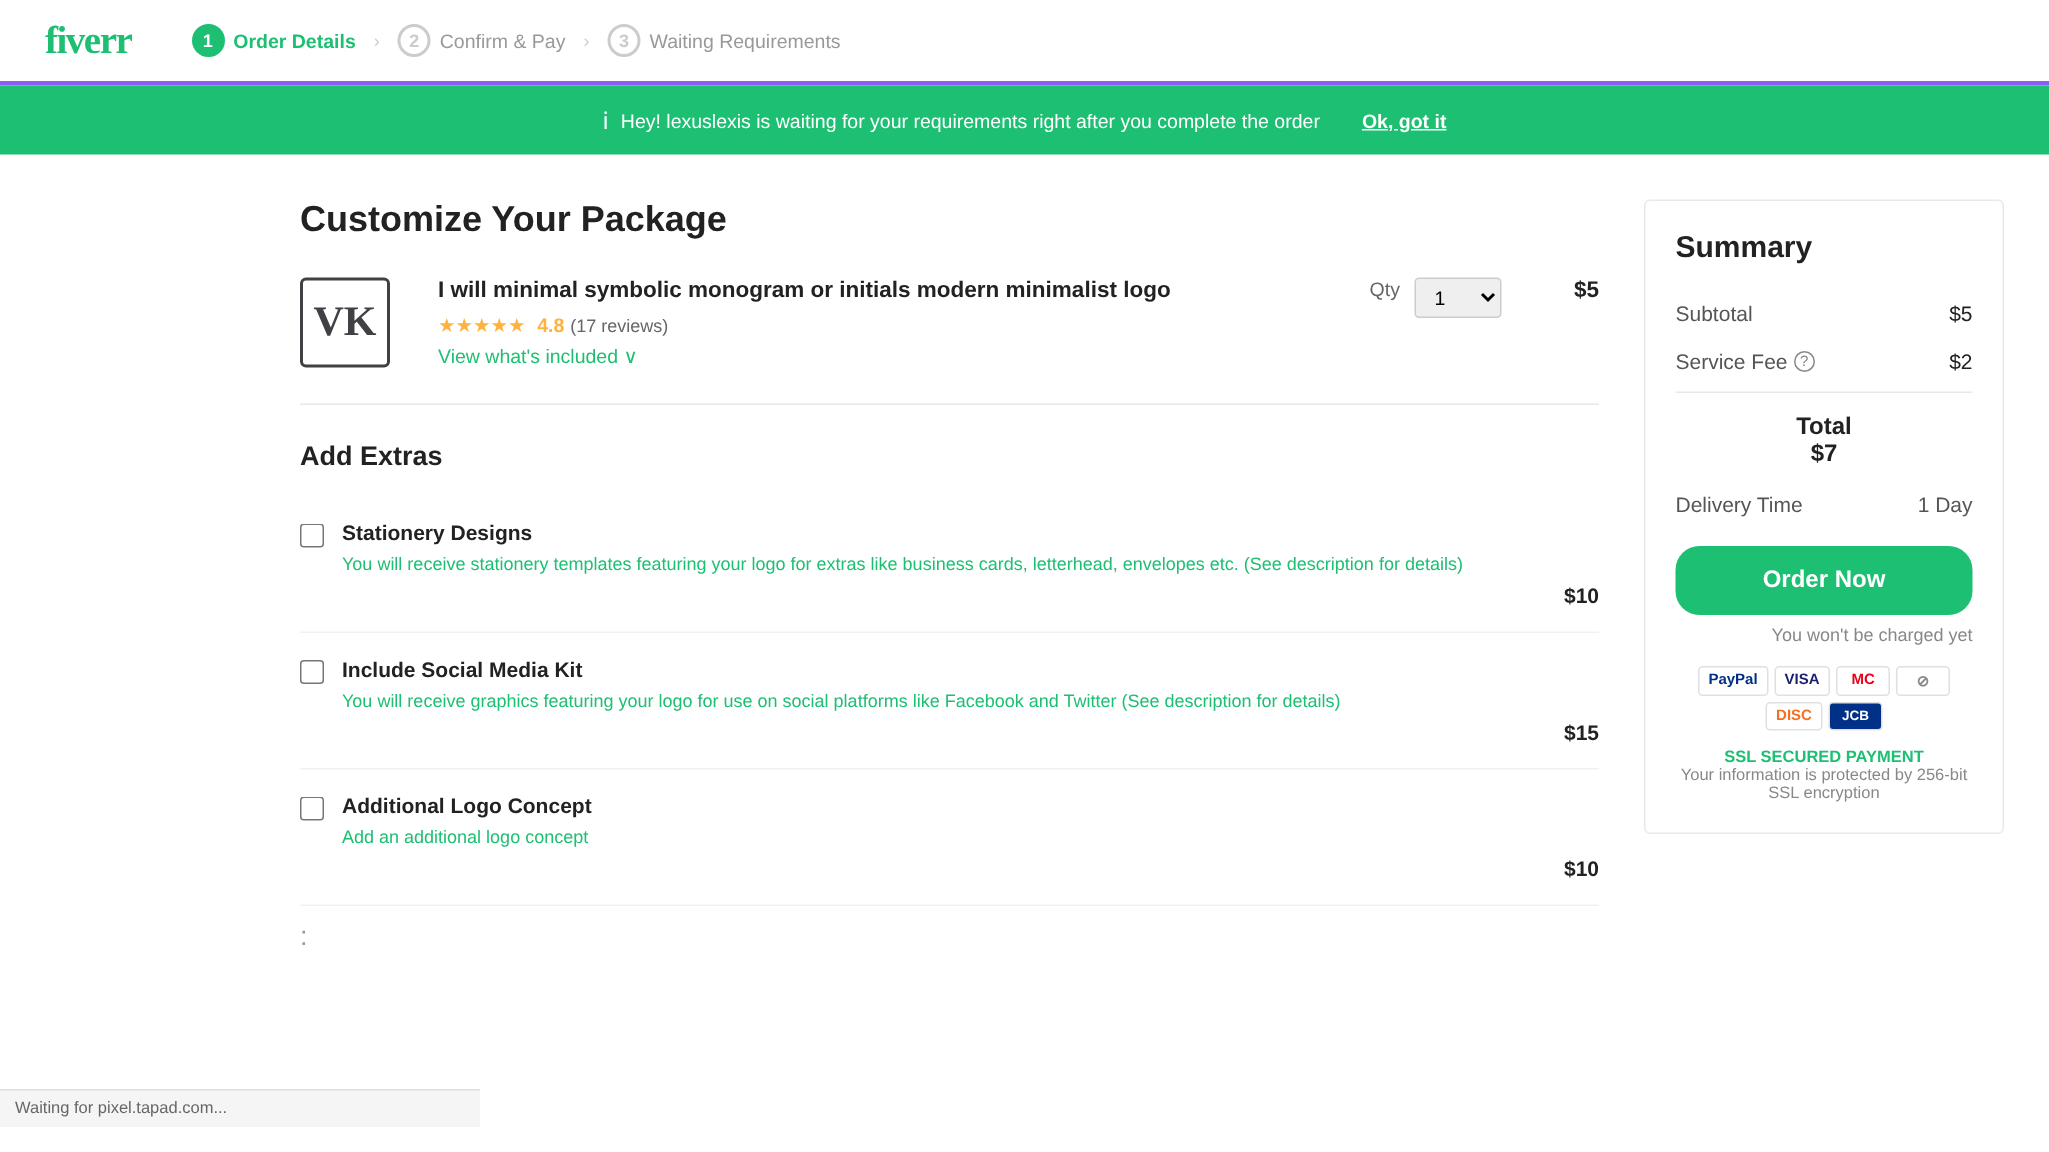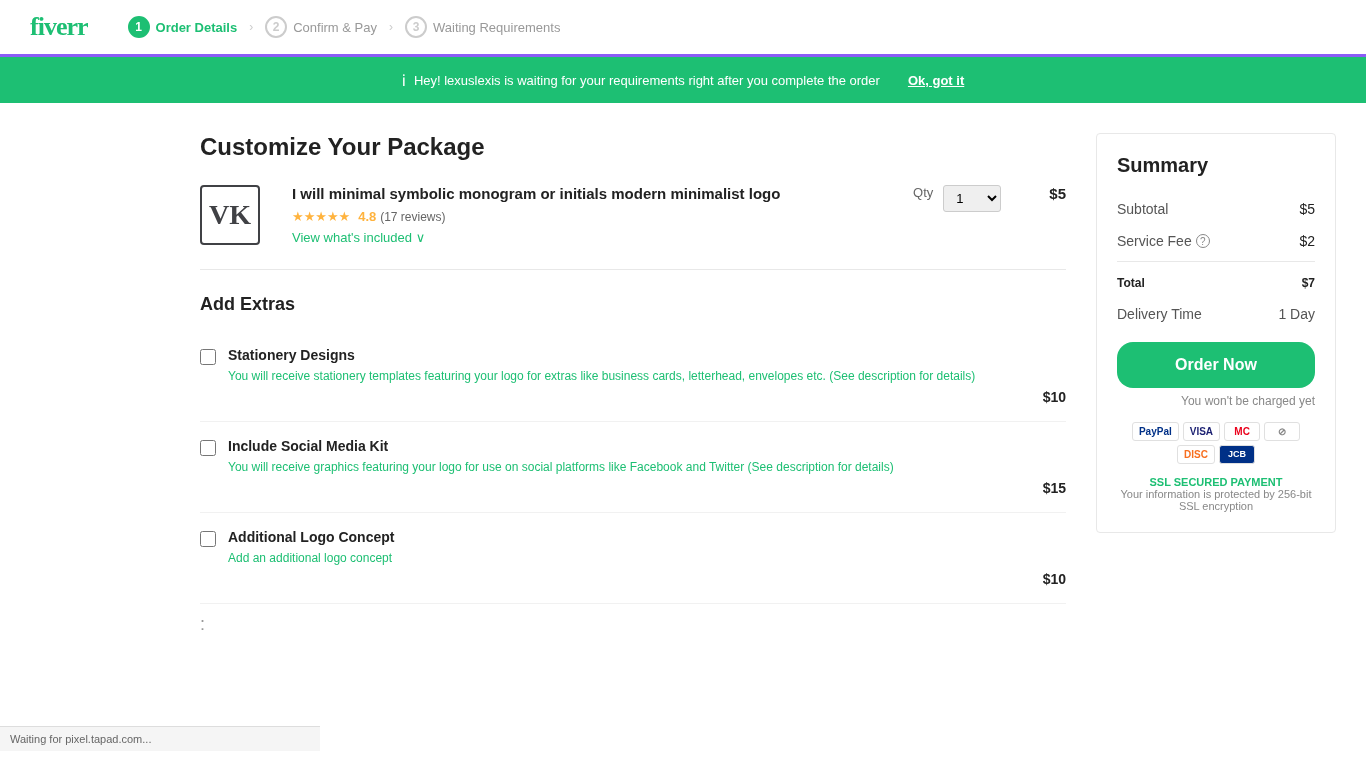--- a/index.html
+++ b/index.html
@@ -52,21 +52,21 @@
     .extra-desc { font-size: 12px; color: #1dbf73; line-height: 1.5; }
     .extra-price { font-size: 14px; font-weight: bold; color: #222; margin-left: auto; flex-shrink: 0; margin-top: 42px; }
 
     
     .summary-box { border: 1px solid #e8e8e8; border-radius: 4px; padding: 20px; }
     .summary-title { font-size: 20px; font-weight: bold; color: #222; margin-bottom: 16px; }
     .summary-row { display: flex; justify-content: space-between; align-items: center; padding: 8px 0; font-size: 14px; color: #555; }
     .summary-row .label { display: flex; align-items: center; gap: 4px; }
     .summary-row .value { color: #222; font-weight: 500; }
     .summary-divider { border: none; border-top: 1px solid #e8e8e8; margin: 4px 0; }
-    .summary-total { display: flex; justify-content: space-between; align-items: center; padding: 10px 0; font-size: 12px; font-weight: bold; color: #222; }
+    .summary-total { display: flex; justify-content: space-between; align-items: center; padding: 10px 0; font-size: 16px; font-weight: bold; color: #222; flex-direction: column; }
     .summary-delivery { display: flex; justify-content: space-between; align-items: center; padding: 6px 0; font-size: 14px; color: #555; }
     .order-btn { width: 100%; background: #1dbf73; color: #fff; border: none; border-radius: 16px; padding: 14px; font-size: 16px; font-weight: bold; cursor: pointer; margin: 14px 0 6px; }
     .no-charge { text-align: right; font-size: 12px; color: #888; margin-bottom: 14px; }
 
     
     .payment-icons { display: flex; gap: 4px; justify-content: center; flex-wrap: wrap; margin-bottom: 12px; }
     .payment-icon { border: 1px solid #e0e0e0; border-radius: 3px; padding: 3px 6px; font-size: 10px; font-weight: bold; color: #333; background: #fff; min-width: 36px; text-align: center; }
     .paypal { color: #003087; }
     .visa { color: #1a1f71; }
     .discover { color: #f76f20; }

